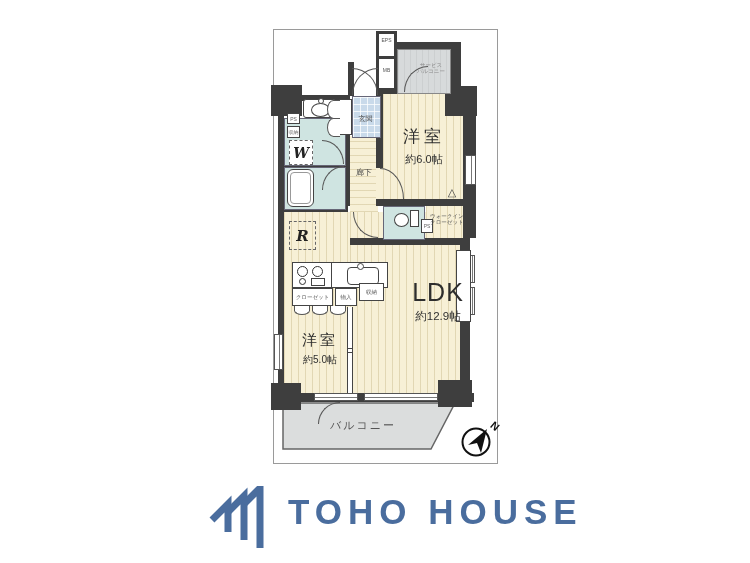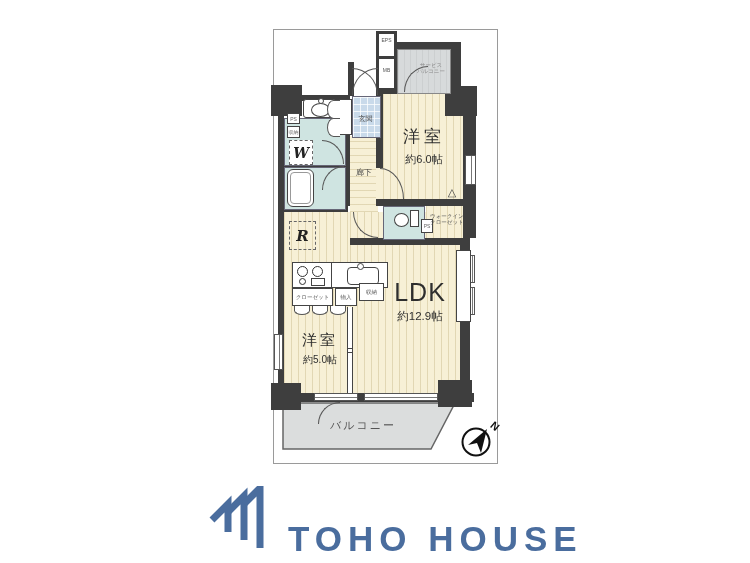--- a/index.html
+++ b/index.html
@@ -133,21 +133,21 @@
   <div class="fix" style="left:410px;top:210px;width:9px;height:17px;border-width:1px;"></div>
   <div class="fix" style="left:394px;top:213px;width:15px;height:14px;border-width:1px;border-radius:50%;"></div>
   <div class="box" style="left:421px;top:219px;width:12px;height:14px;">
     <div class="lbl" style="position:static;font-size:5px;color:#666;line-height:13px;">PS</div>
   </div>
   <div class="lbl" style="left:430px;top:213px;width:32px;font-size:5.5px;color:#555;">
     <span>ウォークイン</span><br>
     <span>クローゼット</span>
   </div>
 
-  <div class="roomlabel" style="left:378px;top:276px;width:84px;height:50px;">
+  <div class="roomlabel" style="left:396px;top:276px;width:84px;height:50px;">
     <div style="font-size:25px;letter-spacing:1px;">LDK</div>
     <div style="font-size:11.5px;margin-top:2px;">約12.9帖</div>
   </div>
 
   <div class="fix" style="left:292px;top:262px;width:96px;height:26px;">
     <div style="position:absolute;left:0;top:0;width:38px;height:100%;border-right:1px solid #444;"></div>
     <div class="burner" style="left:4px;top:3px;width:9px;height:9px;"></div>
     <div class="burner" style="left:19px;top:3px;width:9px;height:9px;"></div>
     <div class="burner" style="left:6px;top:15px;width:5px;height:5px;"></div>
     <div style="position:absolute;left:18px;top:15px;width:12px;height:6px;border:1px solid #444;"></div>
@@ -198,15 +198,15 @@
   </svg>
   <div class="lbl" style="left:489px;top:420px;width:12px;font-size:11px;font-weight:bold;color:#111;transform:rotate(40deg);">N</div>
 
   <svg class="abs" style="left:204px;top:486px;" width="78" height="64" viewBox="0 0 78 64">
     <g fill="none" stroke="#4a6d9e" stroke-width="7" stroke-linejoin="miter">
       <path d="M8 34 L24 18 L24 46"></path>
       <path d="M24 26 L40 10 L40 54"></path>
       <path d="M40 18 L56 2 L56 62"></path>
     </g>
   </svg>
-  <div class="lbl" style="left:288px;top:519px;width:300px;text-align:left;font-size:35px;font-weight:600;letter-spacing:6px;color:#4a6d9e;">TOHO HOUSE</div>
+  <div class="lbl" style="left:288px;top:492px;width:300px;text-align:left;font-size:35px;font-weight:600;letter-spacing:6px;color:#4a6d9e;">TOHO HOUSE</div>
 
 </div>
 
 </body></html>

